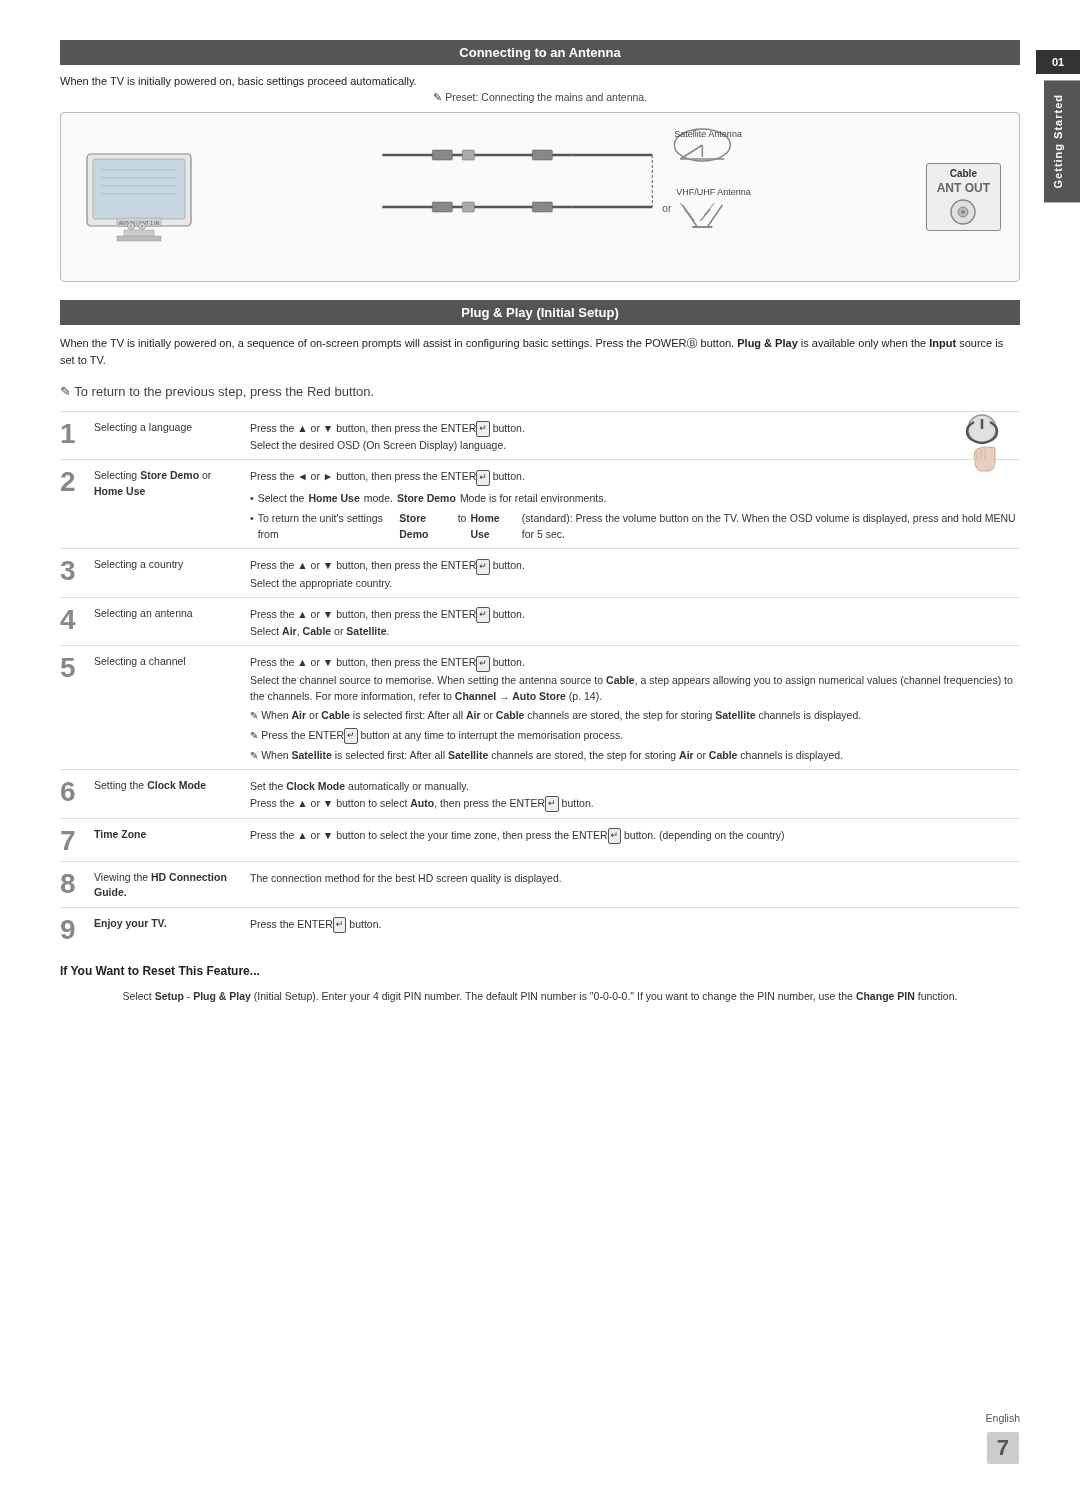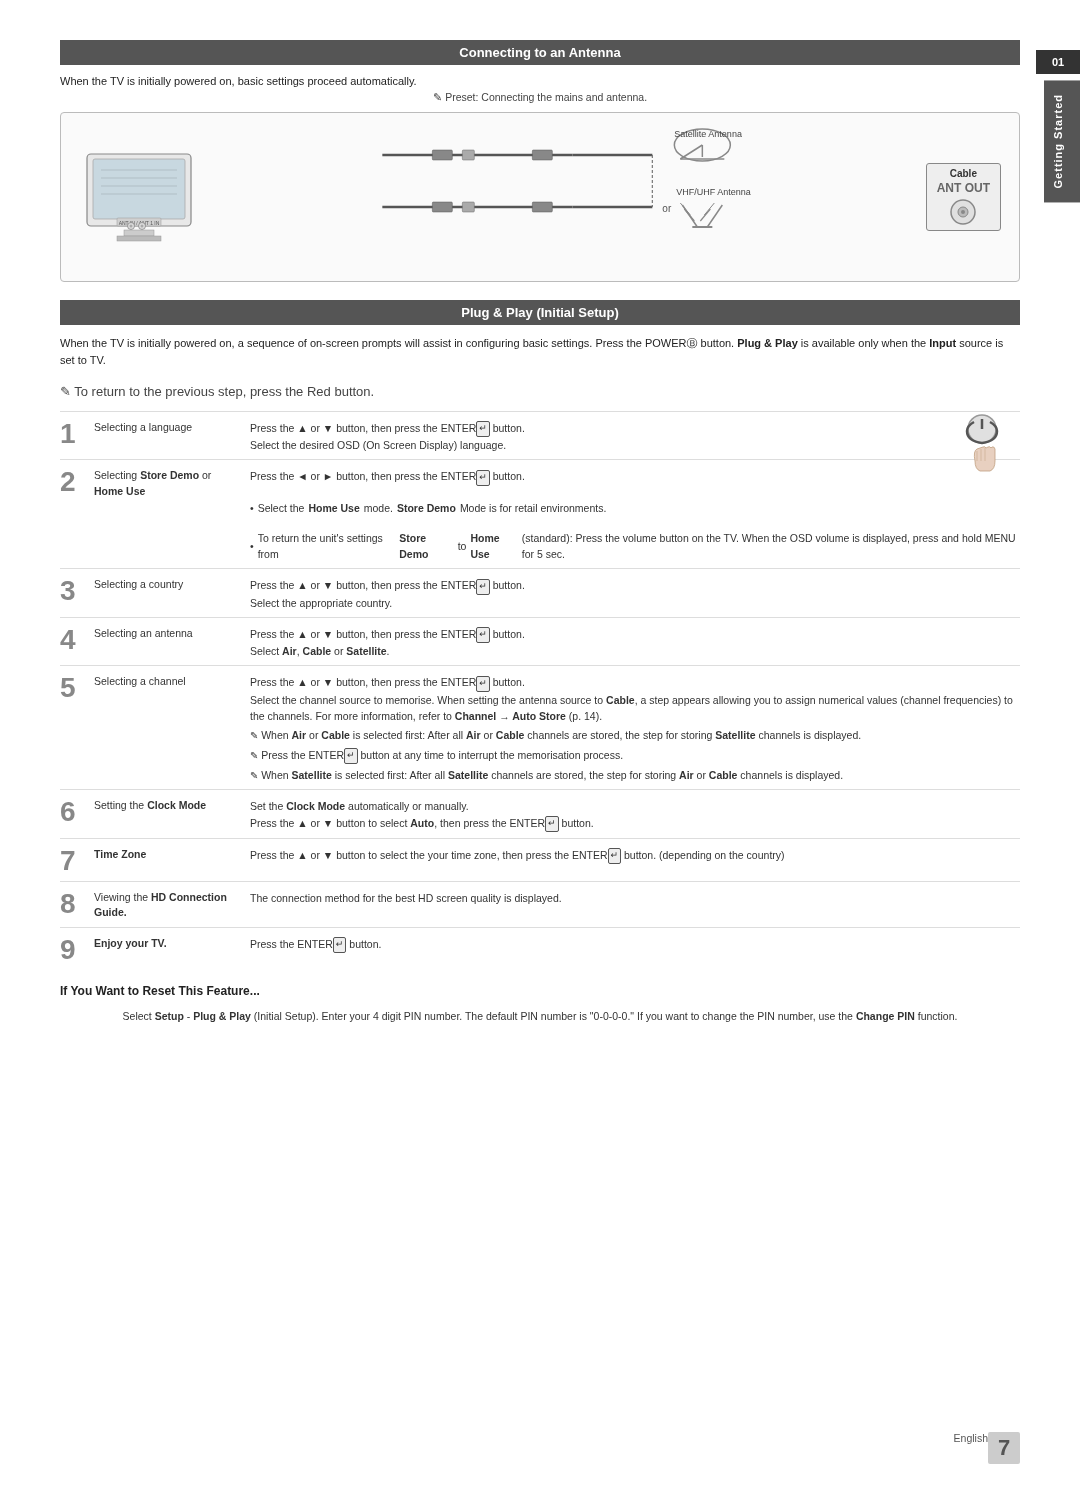--- a/index.html
+++ b/index.html
@@ -178,22 +178,21 @@
       margin-left: 0;
       margin-top: 3px;
     }
     .step-content .sub-note::before {
       content: "✎ ";
       font-size: 10px;
     }
     .step-content .bullet {
       display: flex;
       gap: 4px;
-      margin-top: 14px;
-      align-items: center;
+      margin-top: 4px;
     }
     .step-content .bullet::before {
       content: "•";
       flex-shrink: 0;
     }
 
     
     .reset-section {
       margin-top: 10px;
     }
@@ -212,21 +211,23 @@
     .reset-text strong {
       font-weight: bold;
     }
 
     
     .page-footer {
       position: absolute;
       bottom: 30px;
       right: 60px;
       display: flex;
-      align-items: flex-start;
+      align-items: center;
+      gap: 8px;
+      flex-direction: column;
     }
     .footer-lang {
       font-size: 10.5px;
       color: #555;
     }
     .footer-page {
       font-size: 22px;
       font-weight: bold;
       color: #555;
       background: #ccc;

